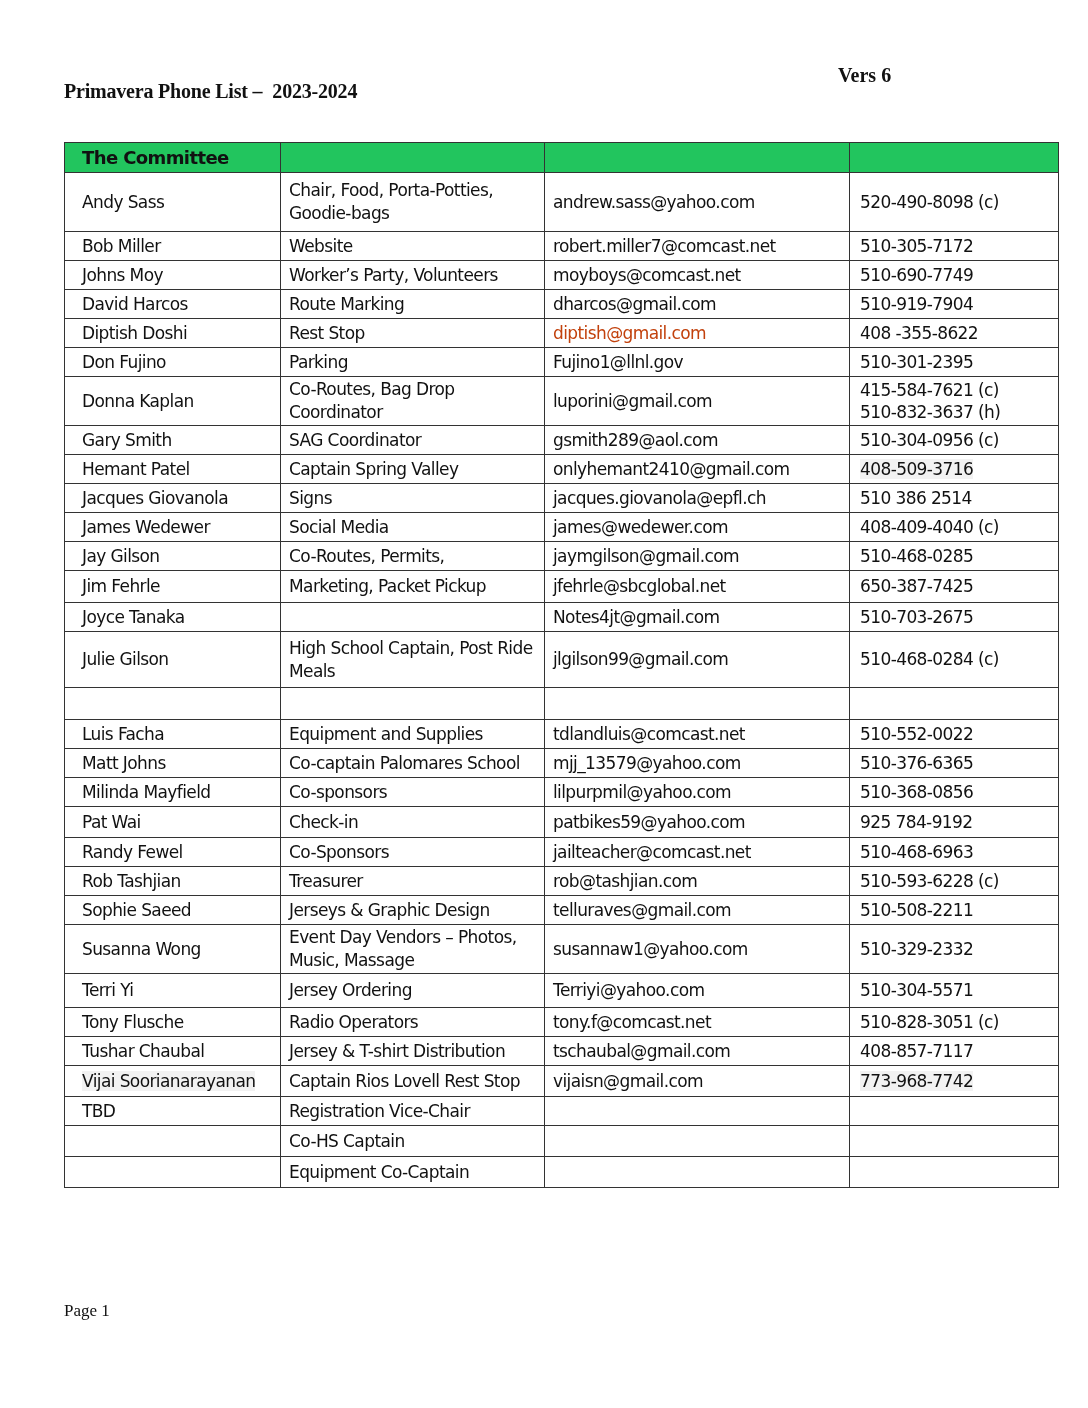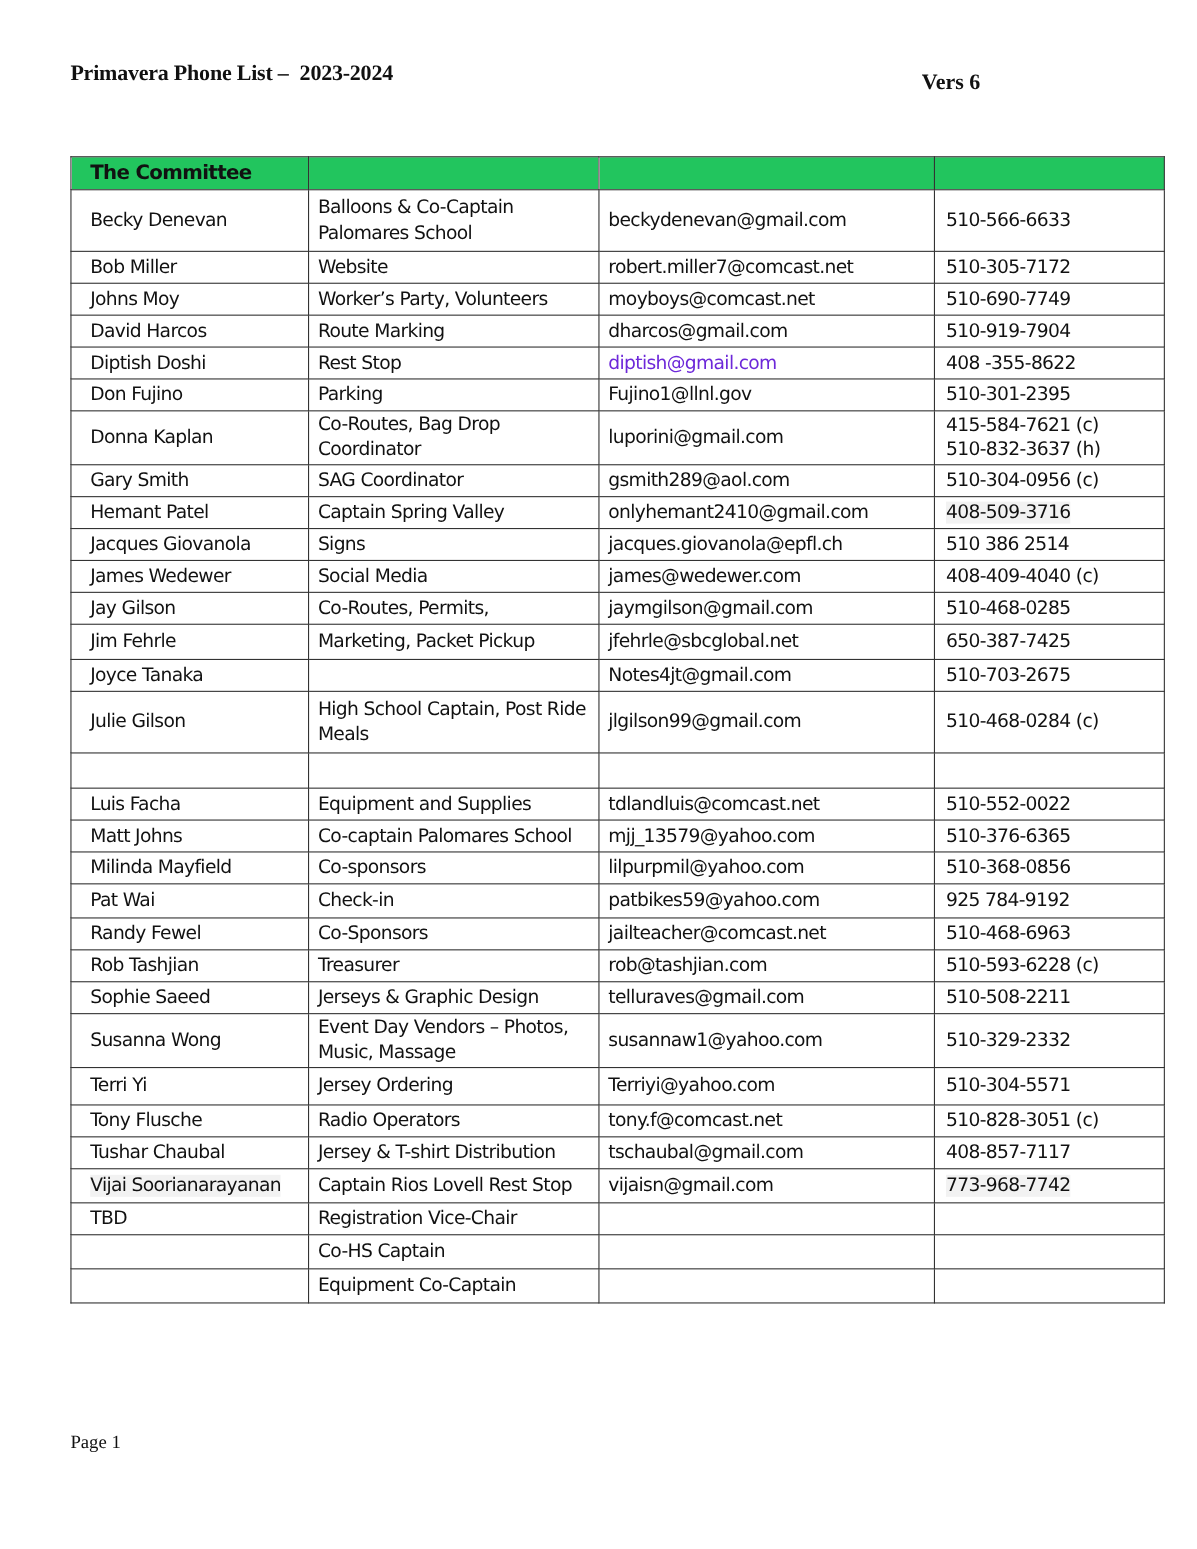--- a/index.html
+++ b/index.html
@@ -1,18 +1,18 @@
 <!DOCTYPE html>
 <html><head>
 <meta charset="utf-8">
 <style>
   html, body { margin: 0; padding: 0; background: #ffffff; }
   body { width: 1088px; height: 1408px; position: relative; overflow: hidden; color: #111; }
   .doc-title {
-    position: absolute; left: 64px; top: 56px;
+    position: absolute; left: 64px; top: 80px;
     font-family: "Liberation Serif", serif; font-weight: bold; font-size: 20px;
     letter-spacing: -0.2px;
   }
   .doc-title .year { margin-left: 10px; }
   .doc-version {
     position: absolute; left: 838px; top: 64px;
     font-family: "Liberation Serif", serif; font-weight: bold; font-size: 20px; text-align: center;
   }
   table.phone-list {
     position: absolute; left: 64px; top: 142px;
@@ -31,21 +31,21 @@
     vertical-align: middle;
     line-height: 23px;
     overflow: hidden; white-space: nowrap;
   }
   table.phone-list td.c2, table.phone-list td.c3 { padding-left: 8px; }
   table.phone-list td.c4 { padding-left: 10px; }
   table.phone-list td.wrap { white-space: normal; }
   tr.header td { background: #22c55e; font-weight: bold; font-size: 18px; }
   td.top { vertical-align: top; padding-top: 1px; }
   .shade { background: #f2f2f2; }
-  .grey-text { color: #6d28d9; }
+  .grey-text { color: #c2410c; }
   .page-footer {
     position: absolute; left: 64px; top: 1301px;
     font-family: "Liberation Serif", serif; font-size: 17px;
   }
 </style>
 </head>
 <body>
 
 <div class="doc-title">
   <span>Primavera Phone List –</span><span class="year">2023-2024</span>
@@ -59,25 +59,25 @@
       <col class="c3">
       <col class="c4">
     </colgroup>
   <tbody id="tbody">
     <tr class="header" style="height:30px">
       <td class="c1">The Committee</td>
       <td class="c2"></td>
       <td class="c3"></td>
       <td class="c4"></td>
     </tr>
-      <tr style="height: 56px;">
-        <td class="c1"><span>Becky Denevan</span></td>
-        <td class="c2 wrap"><span>Balloons &amp; Co-Captain Palomares School</span></td>
-        <td class="c3"><span>beckydenevan@gmail.com</span></td>
-        <td class="c4"><span>510-566-6633</span></td>
+  <tr style="height: 59px;">
+        <td class="c1"><span>Andy Sass</span></td>
+        <td class="c2 wrap"><span>Chair, Food, Porta-Potties, Goodie-bags</span></td>
+        <td class="c3"><span>andrew.sass@yahoo.com</span></td>
+        <td class="c4"><span>520-490-8098 (c)</span></td>
       </tr>
       <tr style="height: 29px;">
         <td class="c1"><span>Bob Miller</span></td>
         <td class="c2"><span>Website</span></td>
         <td class="c3"><span>robert.miller7@comcast.net</span></td>
         <td class="c4"><span>510-305-7172</span></td>
       </tr>
       <tr style="height: 29px;">
         <td class="c1"><span>Johns Moy</span></td>
         <td class="c2"><span>Worker’s Party, Volunteers</span></td>

